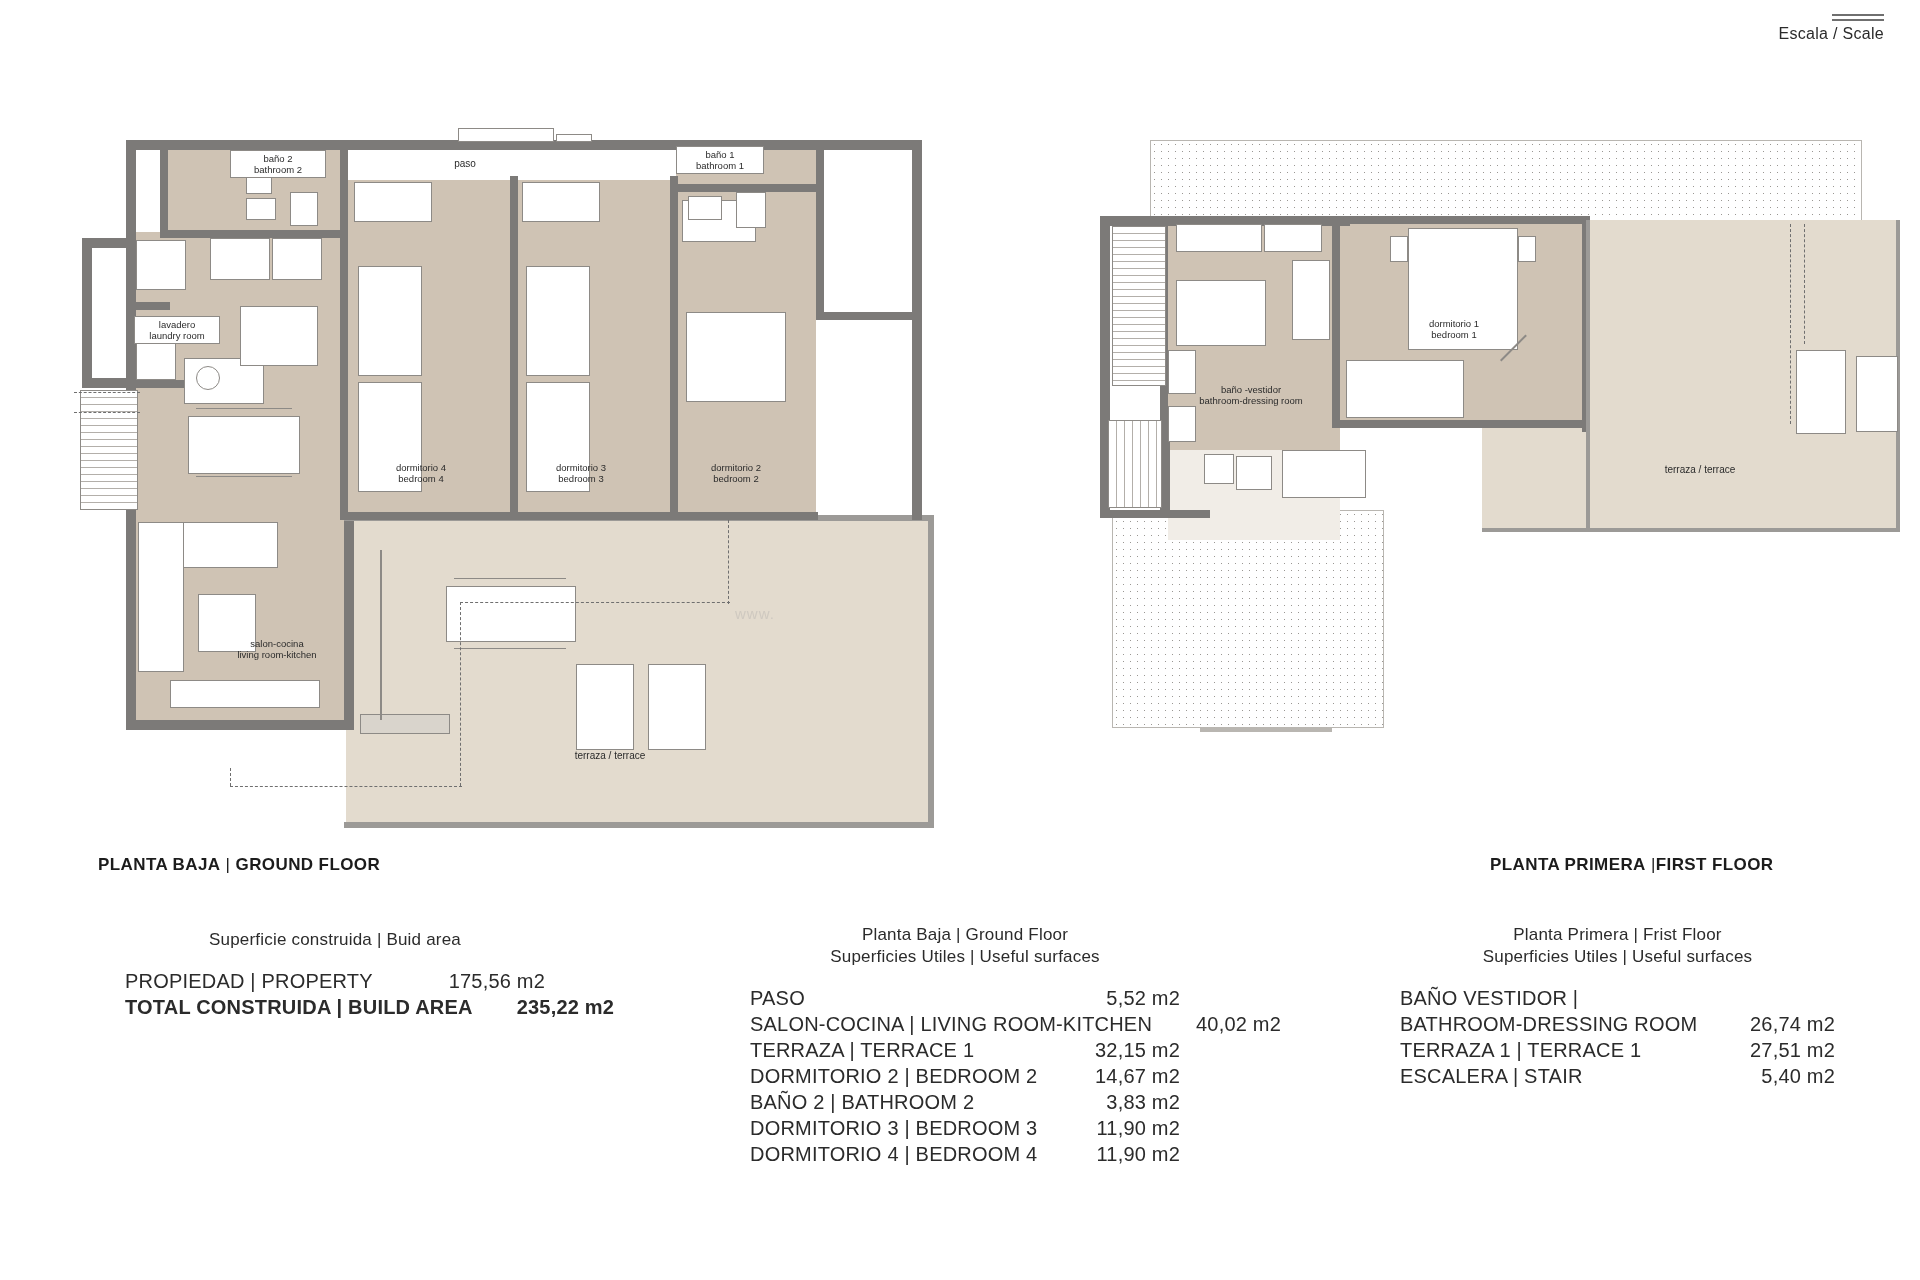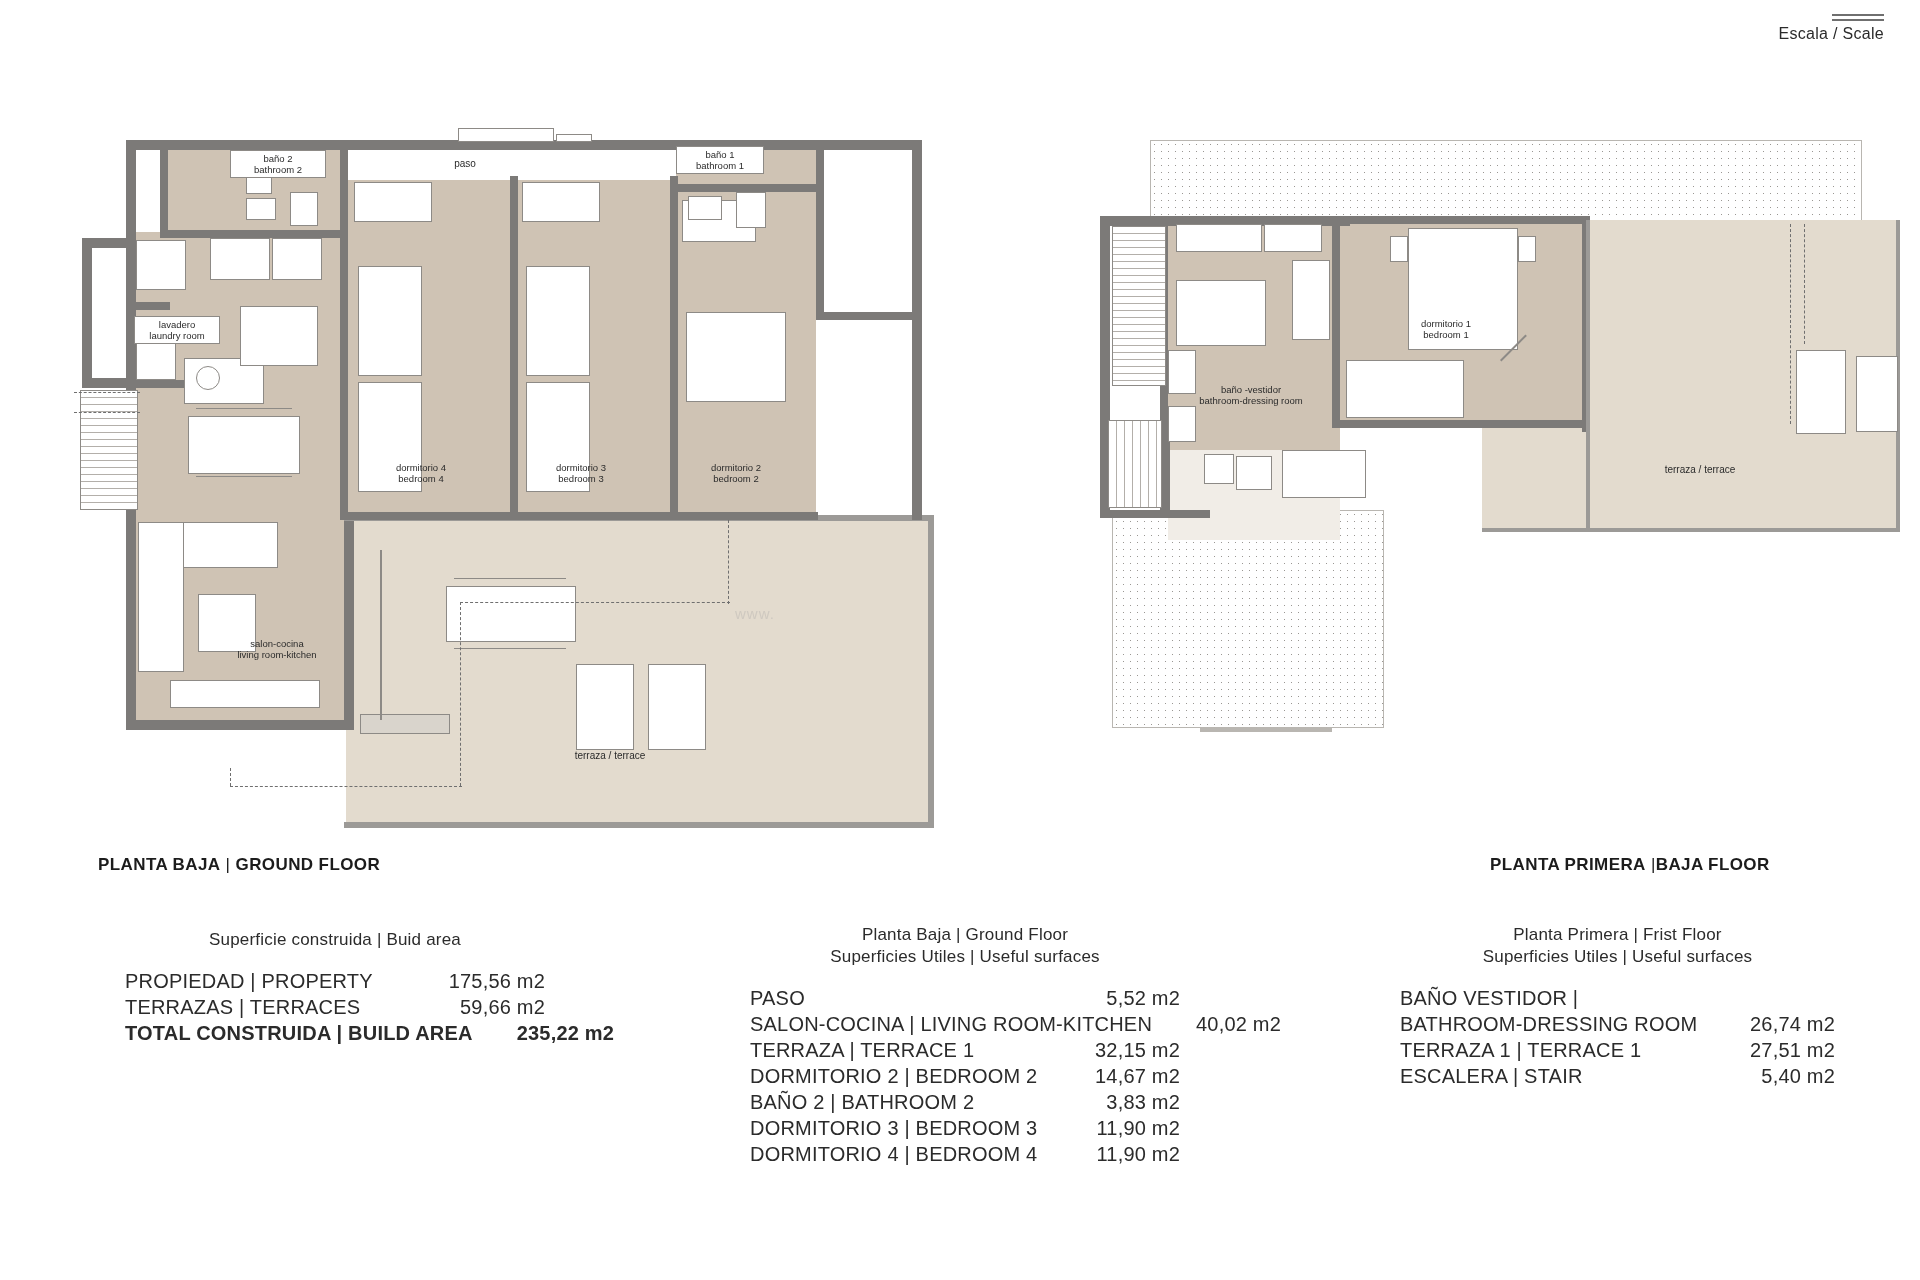--- a/index.html
+++ b/index.html
@@ -227,21 +227,21 @@
     <div class="wall-lt" style="left:422px; top:408px; width:418px; height:4px;"></div>
 
     <div class="stair-t" style="left:52px; top:106px; width:54px; height:160px;"></div>
     <div class="stair-v" style="left:48px; top:300px; width:54px; height:88px;"></div>
 
     <div class="furn" style="left:348px; top:108px; width:110px; height:122px;"></div>
     <div class="furn" style="left:330px; top:116px; width:18px; height:26px;"></div>
     <div class="furn" style="left:458px; top:116px; width:18px; height:26px;"></div>
     <div class="furn" style="left:286px; top:240px; width:118px; height:58px;"></div>
     <div class="line" style="left:440px; top:240px; width:36px; height:2px; transform:rotate(-45deg); transform-origin:left top;"></div>
-    <div class="tagbox" style="left:330px; top:196px; width:112px; border:none; background:transparent;text-align:center;">
+    <div class="tagbox" style="left:338px; top:196px; width:112px; border:none; background:transparent;text-align:center;">
       <div>dormitorio 1</div>
       <div>bedroom 1</div>
     </div>
 
     <div class="furn" style="left:116px; top:104px; width:86px; height:28px;"></div>
     <div class="furn" style="left:204px; top:104px; width:58px; height:28px;"></div>
     <div class="furn" style="left:116px; top:160px; width:90px; height:66px;"></div>
     <div class="furn" style="left:232px; top:140px; width:38px; height:80px;"></div>
     <div class="furn" style="left:108px; top:230px; width:28px; height:44px;"></div>
     <div class="furn" style="left:108px; top:286px; width:28px; height:36px;"></div>
@@ -254,35 +254,31 @@
     </div>
 
     <div class="furn" style="left:736px; top:230px; width:50px; height:84px;"></div>
     <div class="furn" style="left:796px; top:236px; width:42px; height:76px;"></div>
     <div class="dash-v" style="left:730px; top:104px; height:200px;"></div>
     <div class="dash-v" style="left:744px; top:104px; height:120px;"></div>
     <div class="rlabel" style="left:560px; top:344px; width:160px;">terraza / terrace</div>
   </div>
 
   <div class="plan-caption" style="left:1490px; top:855px;">
-    <span>PLANTA PRIMERA</span><span class="thin">  |</span><span>BAJA FLOOR</span>
+    <span>PLANTA PRIMERA</span><span class="thin">  |</span><span>FIRST FLOOR</span>
   </div>
 
   <div class="wm">www.</div>
 
   <div class="tbl" style="left:125px; top:930px; width:420px;">
     <h3>Superficie construida  |  Buid area</h3>
     <div class="rows">
       <div class="row">
         <span class="lbl">PROPIEDAD  |  PROPERTY</span>
         <span class="val">175,56 m2</span>
-      </div>
-      <div class="row">
-        <span class="lbl">TERRAZAS  |  TERRACES</span>
-        <span class="val">59,66 m2</span>
       </div>
       <div class="row bold">
         <span class="lbl">TOTAL CONSTRUIDA  |  BUILD AREA</span>
         <span class="val">235,22 m2</span>
       </div>
     </div>
   </div>
 
   <div class="tbl" style="left:750px; top:925px; width:430px;">
     <h3>Planta Baja  |  Ground Floor</h3>

